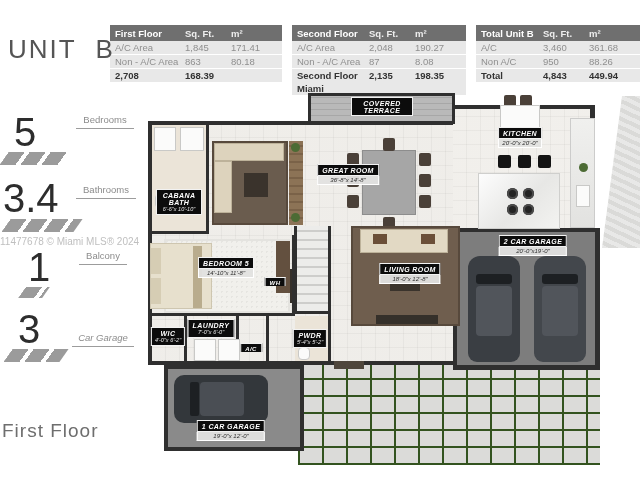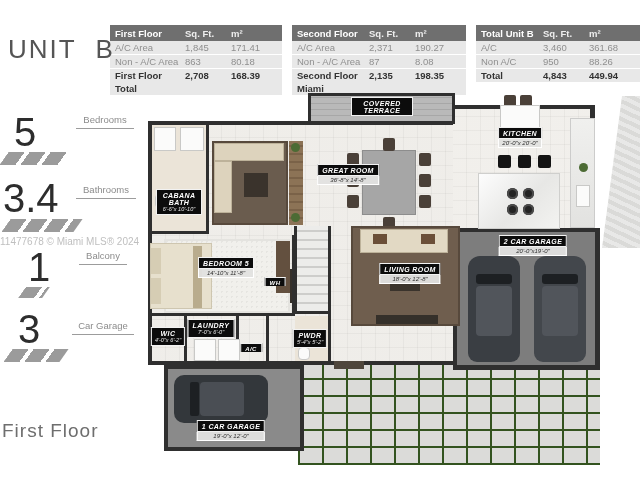--- a/index.html
+++ b/index.html
@@ -112,35 +112,34 @@
       <span>A/C Area</span>
       <span class="num">1,845</span>
       <span class="num">171.41</span>
     </div>
     <div class="trow">
       <span>Non - A/C Area</span>
       <span class="num">863</span>
       <span class="num">80.18</span>
     </div>
     <div class="trow total">
-      <span>First Floor Total</span>
       <span class="num">2,708</span>
       <span class="num">168.39</span>
     </div>
   </div>
 
   <div class="atable" style="left:292px;top:25px;width:174px;">
     <div class="thead">
       <span>Second Floor</span>
       <span class="num">Sq. Ft.</span>
       <span class="num">m²</span>
     </div>
     <div class="trow">
       <span>A/C Area</span>
-      <span class="num">2,371</span>
+      <span class="num">2,048</span>
       <span class="num">190.27</span>
     </div>
     <div class="trow">
       <span>Non - A/C Area</span>
       <span class="num">87</span>
       <span class="num">8.08</span>
     </div>
     <div class="trow total">
       <span>Second Floor Miami</span>
       <span class="num">2,135</span>
@@ -182,21 +181,21 @@
   <div class="stat-label" style="left:76px;top:184px;width:60px;">Bathrooms</div>
 
   <div class="watermark">11477678 © Miami MLS® 2024</div>
 
   <div class="stat-value" style="left:28px;top:247px;">1</div>
   <div class="stat-bar" style="left:22px;top:287px;width:24px;height:11px;"></div>
   <div class="stat-label" style="left:79px;top:250px;width:48px;">Balcony</div>
 
   <div class="stat-value" style="left:18px;top:309px;">3</div>
   <div class="stat-bar" style="left:8px;top:349px;width:56px;"></div>
-  <div class="stat-label" style="left:72px;top:320px;width:62px;">Car Garage</div>
+  <div class="stat-label" style="left:72px;top:332px;width:62px;font-style:italic;">Car Garage</div>
 
   <div class="floor-name">First Floor</div>
 
   <div class="plan">
 
     <div class="driveway"></div>
     <div class="sideyard"></div>
 
     <div class="interior-main"></div>
     <div class="interior-kitchen"></div>

